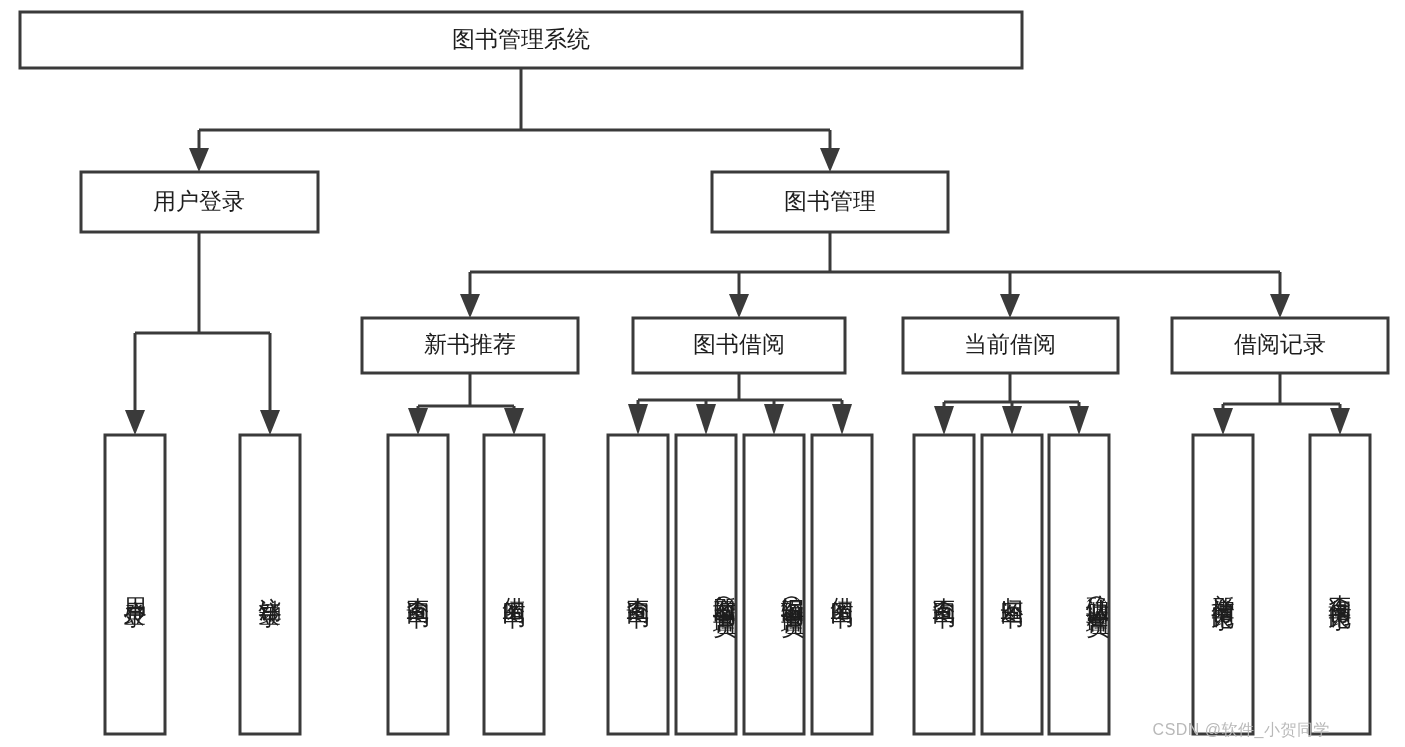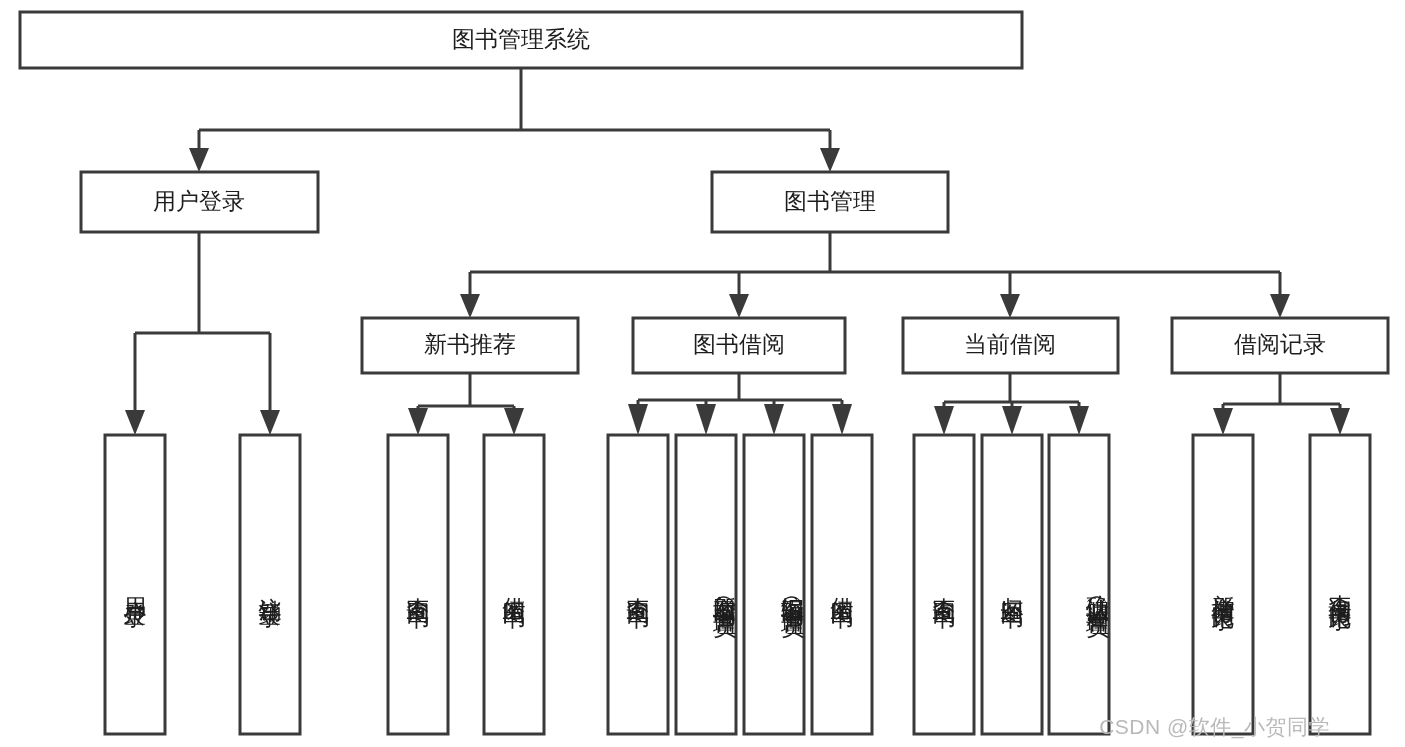--- a/index.html
+++ b/index.html
@@ -67,21 +67,21 @@
     align-items: center;
     justify-content: center;
     text-align: center;
     pointer-events: none;
   }
   .watermark {
     position: absolute;
     right: 12px;
     bottom: 6px;
     font-family: "Liberation Sans", "DejaVu Sans", sans-serif;
-    font-size: 21px;
+    font-size: 16px;
     color: #b9b9b9;
     letter-spacing: 0.5px;
     white-space: nowrap;
   }
 </style>
 </head>
 <body>
 
 <div id="diagram-root">
 

